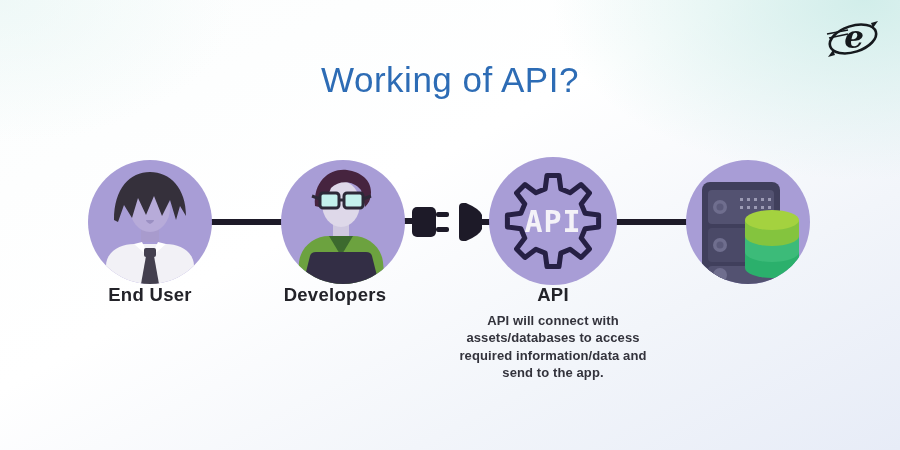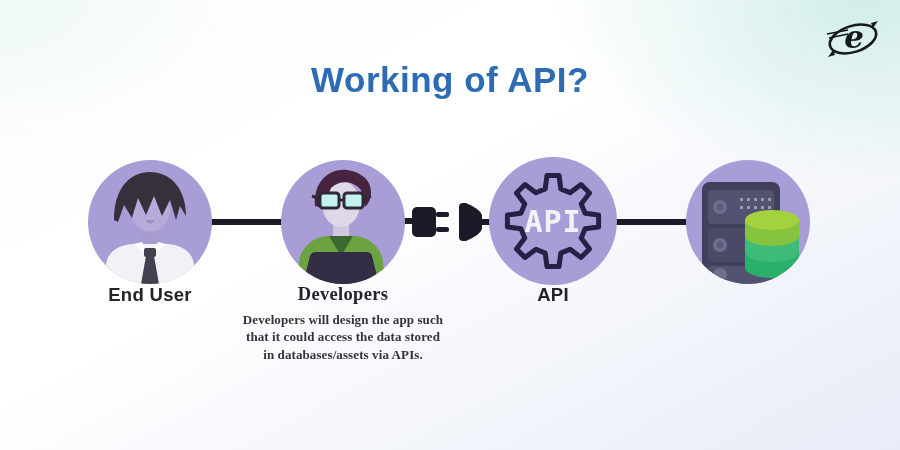--- a/index.html
+++ b/index.html
@@ -6,21 +6,21 @@
   body{font-family:"Liberation Sans",sans-serif;}
   .canvas{
     position:relative;width:900px;height:450px;overflow:hidden;
     background:
       radial-gradient(520px 300px at 96% 0%, rgba(205,236,232,0.9) 0%, rgba(205,236,232,0) 60%),
       radial-gradient(430px 260px at 0% 0%, rgba(223,243,240,0.45) 0%, rgba(223,243,240,0) 55%),
       linear-gradient(152deg,#fbfdfd 0%,#ffffff 42%,#f2f5fa 72%,#e7ecf7 100%);
   }
   .title{
     position:absolute;top:60px;left:0;right:0;text-align:center;
-    font-size:35px;font-weight:bold;color:#2d6cb5;letter-spacing:0.5px;
+    font-size:35px;font-weight:normal;color:#2d6cb5;letter-spacing:0.5px;
   }
   .logo{position:absolute;top:10px;right:14px;width:66px;height:56px;}
   .circle{
     position:absolute;width:124px;height:124px;border-radius:50%;
     background:#a89dd6;overflow:hidden;z-index:2;
   }
   .circle svg{display:block;width:100%;height:100%;}
   .circle.api{width:128px;height:128px;background:#a89dd6;}
   .line{position:absolute;top:219px;height:6px;background:#1d1a28;border-radius:3px;z-index:1;}
   .plug{position:absolute;left:400px;top:194px;width:94px;height:56px;z-index:1;}
@@ -128,21 +128,21 @@
       <rect x="59" y="76" width="54" height="16" fill="#3cbb79"></rect>
       <ellipse cx="86" cy="76" rx="27" ry="10" fill="#84c43e"></ellipse>
       <rect x="59" y="60" width="54" height="16" fill="#84c43e"></rect>
       <ellipse cx="86" cy="60" rx="27" ry="10" fill="#a4d23f"></ellipse>
     </svg>
   </div>
 
   <div class="col" style="left:45px;width:210px;">
     <h2>End User</h2>
   </div>
-  <div class="col" style="left:240px;width:206px;font-family:Liberation Serif, serif;">
+  <div class="col" style="left:232px;width:206px;">
     <h2>Developers</h2>
-    <p>Developers will design the app such that it could access the data stored in databases/assets via APIs.</p>
   </div>
   <div class="col" style="left:448px;width:210px;">
     <h2>API</h2>
+    <p>API will connect with assets/databases to access required information/data and send to the app.</p>
   </div>
 
 </div>
 
 </body></html>

